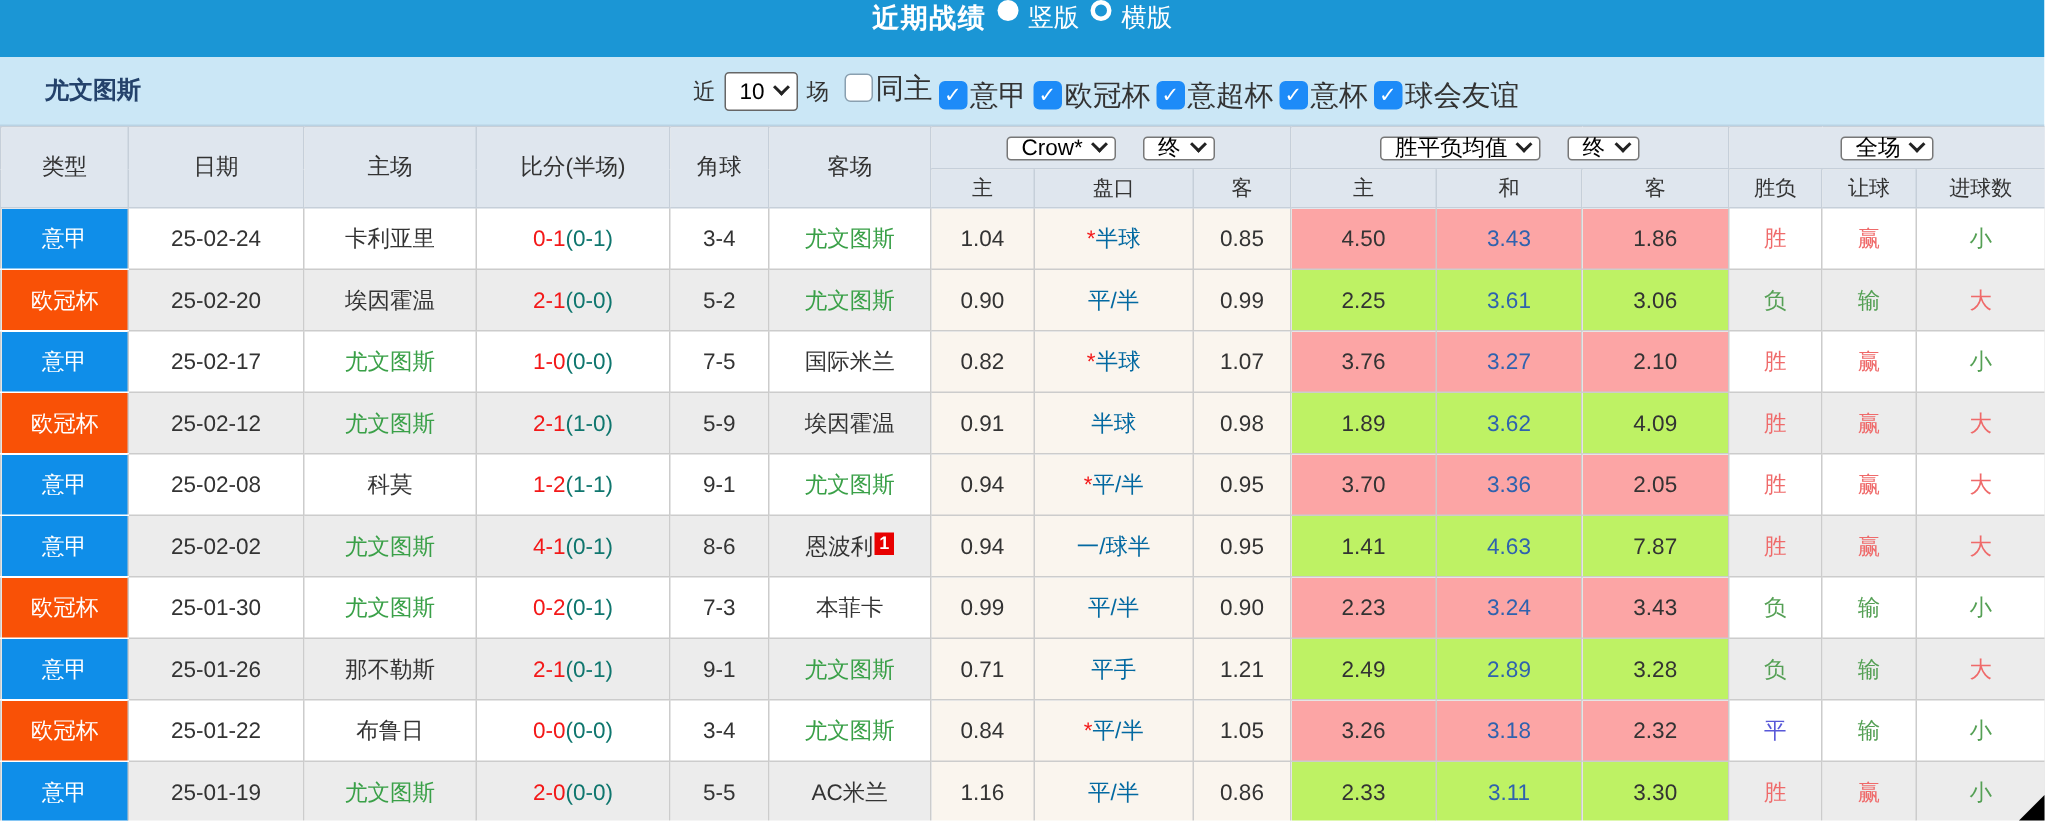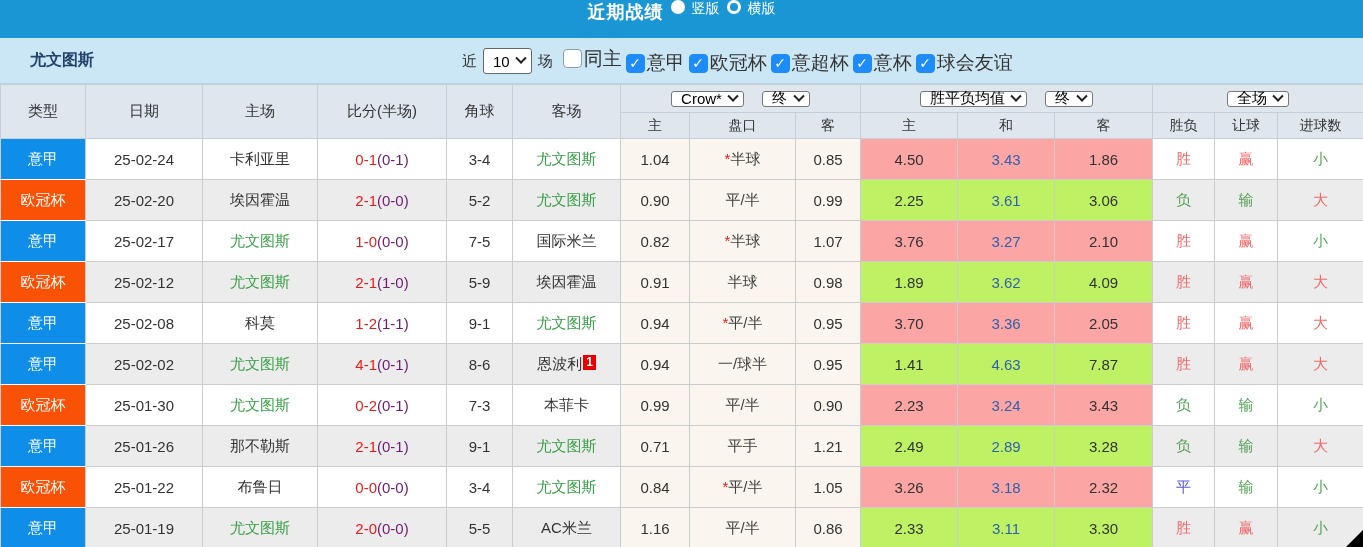--- a/index.html
+++ b/index.html
@@ -5,21 +5,21 @@
   * { margin:0; padding:0; box-sizing:border-box; }
   html,body { width:1363px; height:547px; overflow:hidden; background:#fff;
     font-family:"Liberation Sans","DejaVu Sans",sans-serif; }
 
   
   .topbar { height:38px; background:#1b96d5; display:flex; justify-content:center; gap:7px; color:#fff; }
   .topbar .title { font-size:18px; font-weight:bold; letter-spacing:1px; }
   .radio { width:14px; height:14px; border-radius:50%; display:inline-block; }
   .radio.filled { background:#fff; }
   .radio.ring { border:3px solid #fff; background:transparent; }
-  .topbar .rlabel { font-size:14px; }
+  .topbar .rlabel { font-size:17px; }
 
   
   .filterbar { height:46px; background:#cbe7f6; position:relative; border-bottom:1px solid #b9d3e4; }
   .teamname { position:absolute; left:30px; top:12px; font-size:16px; font-weight:bold; color:#24426b; }
   .controls { position:absolute; left:462px; top:0; height:46px; display:flex; align-items:center; gap:6px; font-size:15px; color:#333; }
   .mini-select { background:#fff; border:1px solid #666; border-radius:3px; height:26px; min-width:48px;
     display:inline-flex; align-items:center; justify-content:space-between; padding:0 6px 0 9px; gap:7px; font-size:15px; color:#000; }
   .chev { width:8px; height:8px; border-right:2px solid #222; border-bottom:2px solid #222; transform:rotate(45deg) translate(-2px,-2px); display:inline-block; }
   .cb-item { display:inline-flex; align-items:center; gap:2px; margin-left:4px; }
   .cb { width:19px; height:19px; border-radius:4px; display:inline-flex; align-items:center; justify-content:center;
@@ -35,22 +35,22 @@
   thead tr.h1 th { height:28px; }
   thead tr.h2 th { height:26px; font-size:14px; }
   tbody td { height:41px; font-size:15px; color:#333; border-color:#ccc; background:#fff; }
   tbody tr.stripe td { background:#ececec; }
   td.cream, tr.stripe td.cream { background:#faf5ee; }
   td.pale,  tr.stripe td.pale  { background:#fca5a5; }
   tr.stripe td.pale { background:#bef264; }
   td.typecell { color:#fff; font-size:15px; border-color:#fff #ccc; }
   .juve { color:#3aa048; }
   .score-main { color:#f31818; }
-  .score-half { color:#701a75; }
-  .handicap { color:#404040; }
+  .score-half { color:#0f766e; }
+  .handicap { color:#0369a1; }
   .star { color:#f31818; }
   .avg-draw { color:#2f62ae; }
   .t-red { color:#ef6a6a; }
   .t-green { color:#55a055; }
   .t-blue { color:#5858d8; }
   .sup-badge { display:inline-block; background:#e80000; color:#fff; font-size:12px; line-height:15px;
     padding:0 3px; vertical-align:top; margin-left:1px; font-weight:bold; }
   .hdr-selects { display:flex; align-items:center; justify-content:center; gap:18px; }
   .hdr-selects .mini-select { height:16px; border-color:#777; }
 

